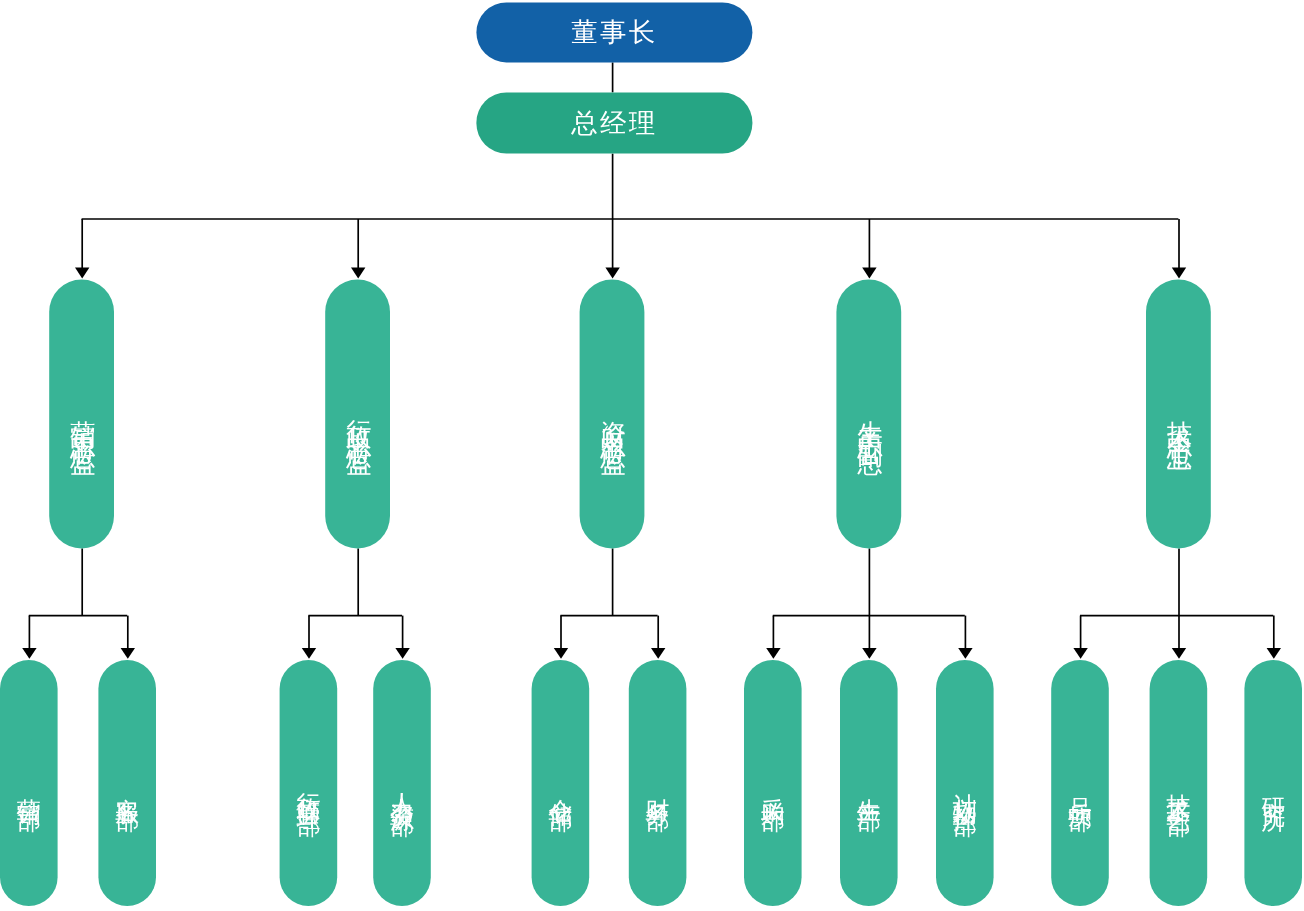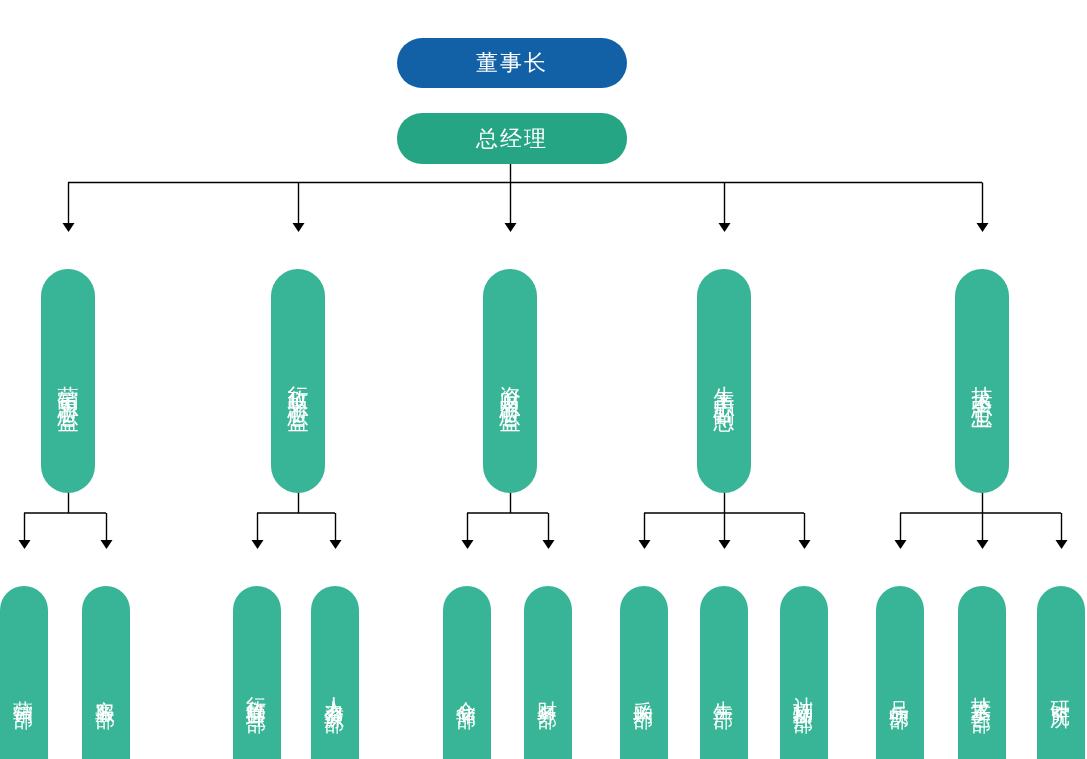--- a/index.html
+++ b/index.html
@@ -18,21 +18,20 @@
     pointer-events: none;
   }
   .node {
     position: absolute;
     display: flex;
     align-items: center;
     justify-content: center;
     color: #ffffff;
     box-sizing: border-box;
     cursor: default;
-    margin-top: 36px;
   }
   .h-node {
     width: 230px;
     height: 50px;
     border-radius: 25px;
     font-size: 22px;
     letter-spacing: 2px;
   }
   .chairman { left: 397px; top: 2px;  background: #1261A7; }
   .gm       { left: 397px; top: 77px; height: 51px; background: #26A584; text-align: center; }

